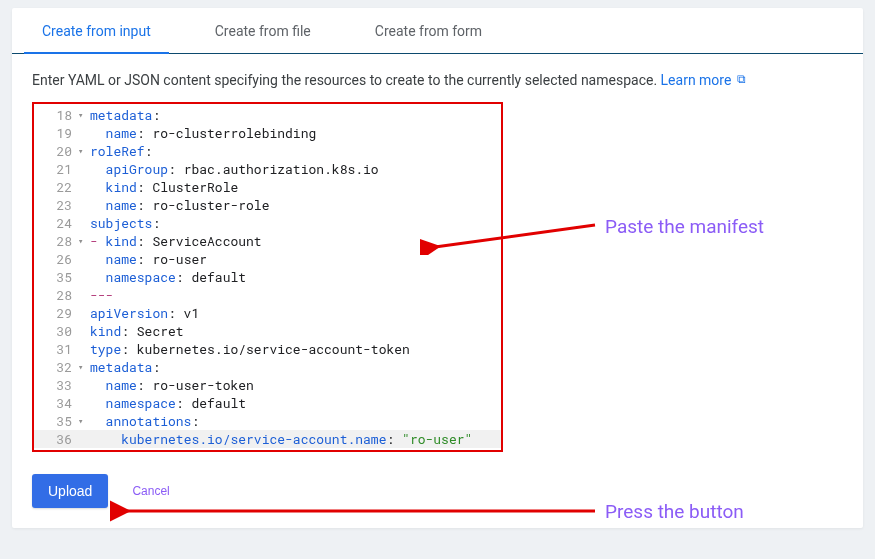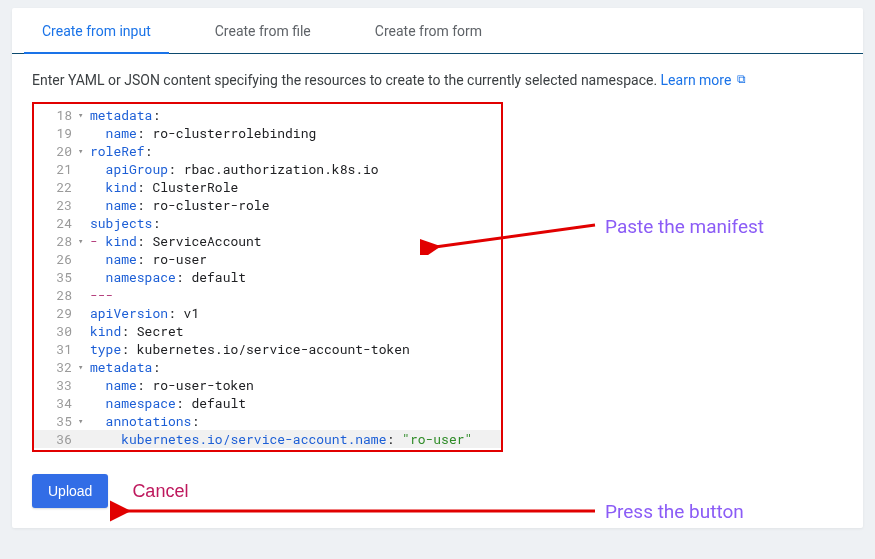--- a/index.html
+++ b/index.html
@@ -106,22 +106,22 @@
       border: none;
       border-radius: 3px;
       padding: 9px 16px;
       font-size: 14px;
       cursor: pointer;
       box-shadow: 0 1px 2px rgba(0,0,0,0.15);
     }
     .btn-link {
       background: none;
       border: none;
-      color: #be185d;
-      font-size: 18px;
+      color: #8b5cf6;
+      font-size: 12px;
       cursor: pointer;
     }
     .anno {
       position: absolute;
       color: #8b5cf6;
       font-size: 19px;
       z-index: 2;
       pointer-events: none;
     }
     .anno-arrow {

